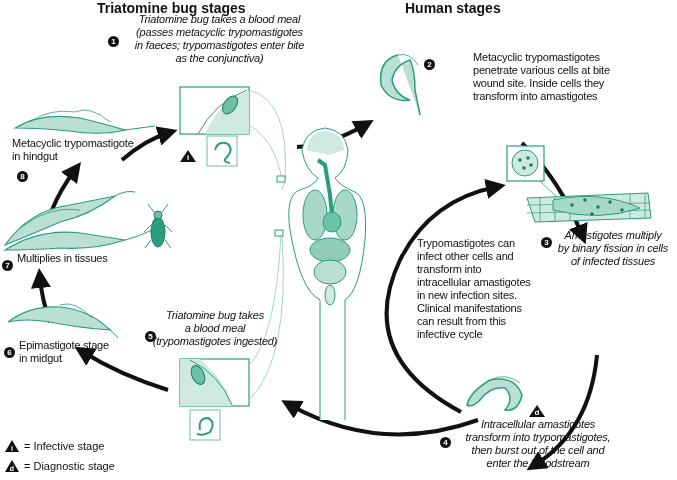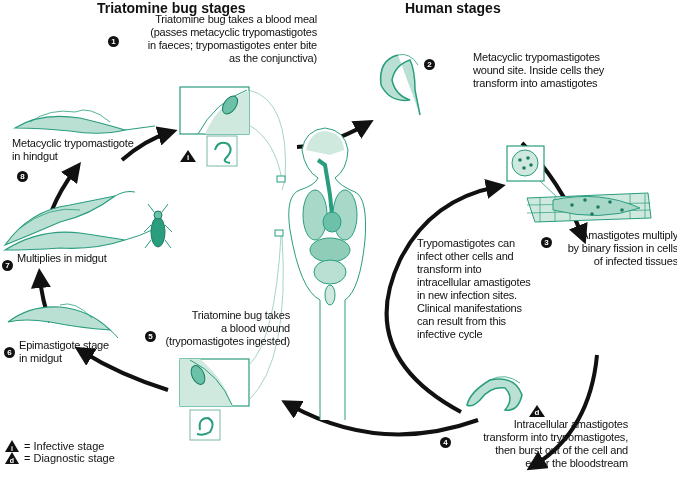--- a/index.html
+++ b/index.html
@@ -1,21 +1,21 @@
 <!DOCTYPE html>
 <html><head>
 <meta charset="utf-8">
 <style>
   html, body { margin:0; padding:0; background:#ffffff; }
   body { width:677px; height:480px; position:relative; overflow:hidden;
          font-family:"Liberation Sans", sans-serif; color:#111; }
   .abs { position:absolute; }
   .hdr { font-weight:bold; font-size:14px; }
   .txt { font-size:11px; line-height:13px; letter-spacing:-0.2px; }
-  .ctr { text-align:right; }
+  .ctr { text-align:center;font-style:italic; }
   .num { display:inline-block; width:11px; height:11px; border-radius:50%;
          background:#111; color:#fff; font-size:8px; font-weight:bold;
          line-height:11px; text-align:center; }
   svg.layer { position:absolute; left:0; top:0; }
   .legend-row { display:flex; gap:5px; font-size:11px; }
 </style>
 </head>
 <body>
 
 <div class="abs hdr" style="left:97px;top:0px;">Triatomine bug stages</div>
@@ -146,20 +146,21 @@
 <div class="abs txt ctr" style="left:122px;top:13px;width:195px;">
   <div>Triatomine bug takes a blood meal</div>
   <div>(passes metacyclic trypomastigotes</div>
   <div>in faeces; trypomastigotes enter bite</div>
   <div>as the conjunctiva)</div>
 </div>
 
 <div class="abs" style="left:424px;top:53px;"><span class="num">2</span></div>
 <div class="abs txt" style="left:441px;top:51px;width:180px;margin-left:32px;">
   <div>Metacyclic trypomastigotes</div>
+  <div>penetrate various cells at bite</div>
   <div>wound site. Inside cells they</div>
   <div>transform into amastigotes</div>
 </div>
 
 <div class="abs" style="left:541px;top:231px;"><span class="num">3</span></div>
 <div class="abs txt ctr" style="left:548px;top:229px;width:130px;">
   <div>Amastigotes multiply</div>
   <div>by binary fission in cells</div>
   <div>of infected tissues</div>
 </div>
@@ -179,49 +180,49 @@
 <div class="abs txt ctr" style="left:448px;top:418px;width:180px;">
   <div>Intracellular amastigotes</div>
   <div>transform into trypomastigotes,</div>
   <div>then burst out of the cell and</div>
   <div>enter the bloodstream</div>
 </div>
 
 <div class="abs" style="left:145px;top:325px;"><span class="num">5</span></div>
 <div class="abs txt ctr" style="left:140px;top:309px;width:150px;">
   <div>Triatomine bug takes</div>
-  <div>a blood wound</div>
+  <div>a blood meal</div>
   <div>(trypomastigotes ingested)</div>
 </div>
 
 <div class="abs" style="left:4px;top:341px;"><span class="num">6</span></div>
 <div class="abs txt" style="left:19px;top:339px;width:120px;">
   <div>Epimastigote stage</div>
   <div>in midgut</div>
 </div>
 
 <div class="abs" style="left:2px;top:254px;"><span class="num">7</span></div>
 <div class="abs txt" style="left:17px;top:252px;width:120px;">
-  <div>Multiplies in midgut</div>
+  <div>Multiplies in tissues</div>
 </div>
 
 <div class="abs txt" style="left:12px;top:137px;width:150px;">
   <div>Metacyclic trypomastigote</div>
   <div>in hindgut</div>
 </div>
 <div class="abs" style="left:17px;top:165px;"><span class="num">8</span></div>
 
 <div class="abs" style="left:5px;top:440px;">
   <div class="legend-row">
     <svg width="14" height="12">
         <path d="M7,0 L0,12 L14,12 Z" fill="#111"></path>
         <text x="7" y="11" font-size="7" fill="#fff" text-anchor="middle" font-family="Liberation Sans, sans-serif" font-weight="bold">i</text>
       </svg>
     <span>= Infective stage</span>
   </div>
-  <div class="legend-row" style="margin-top:0;">
+  <div class="legend-row" style="margin-top:8px;">
     <svg width="14" height="12">
         <path d="M7,0 L0,12 L14,12 Z" fill="#111"></path>
         <text x="7" y="11" font-size="7" fill="#fff" text-anchor="middle" font-family="Liberation Sans, sans-serif" font-weight="bold">d</text>
       </svg>
     <span>= Diagnostic stage</span>
   </div>
 </div>
 
 </body></html>

